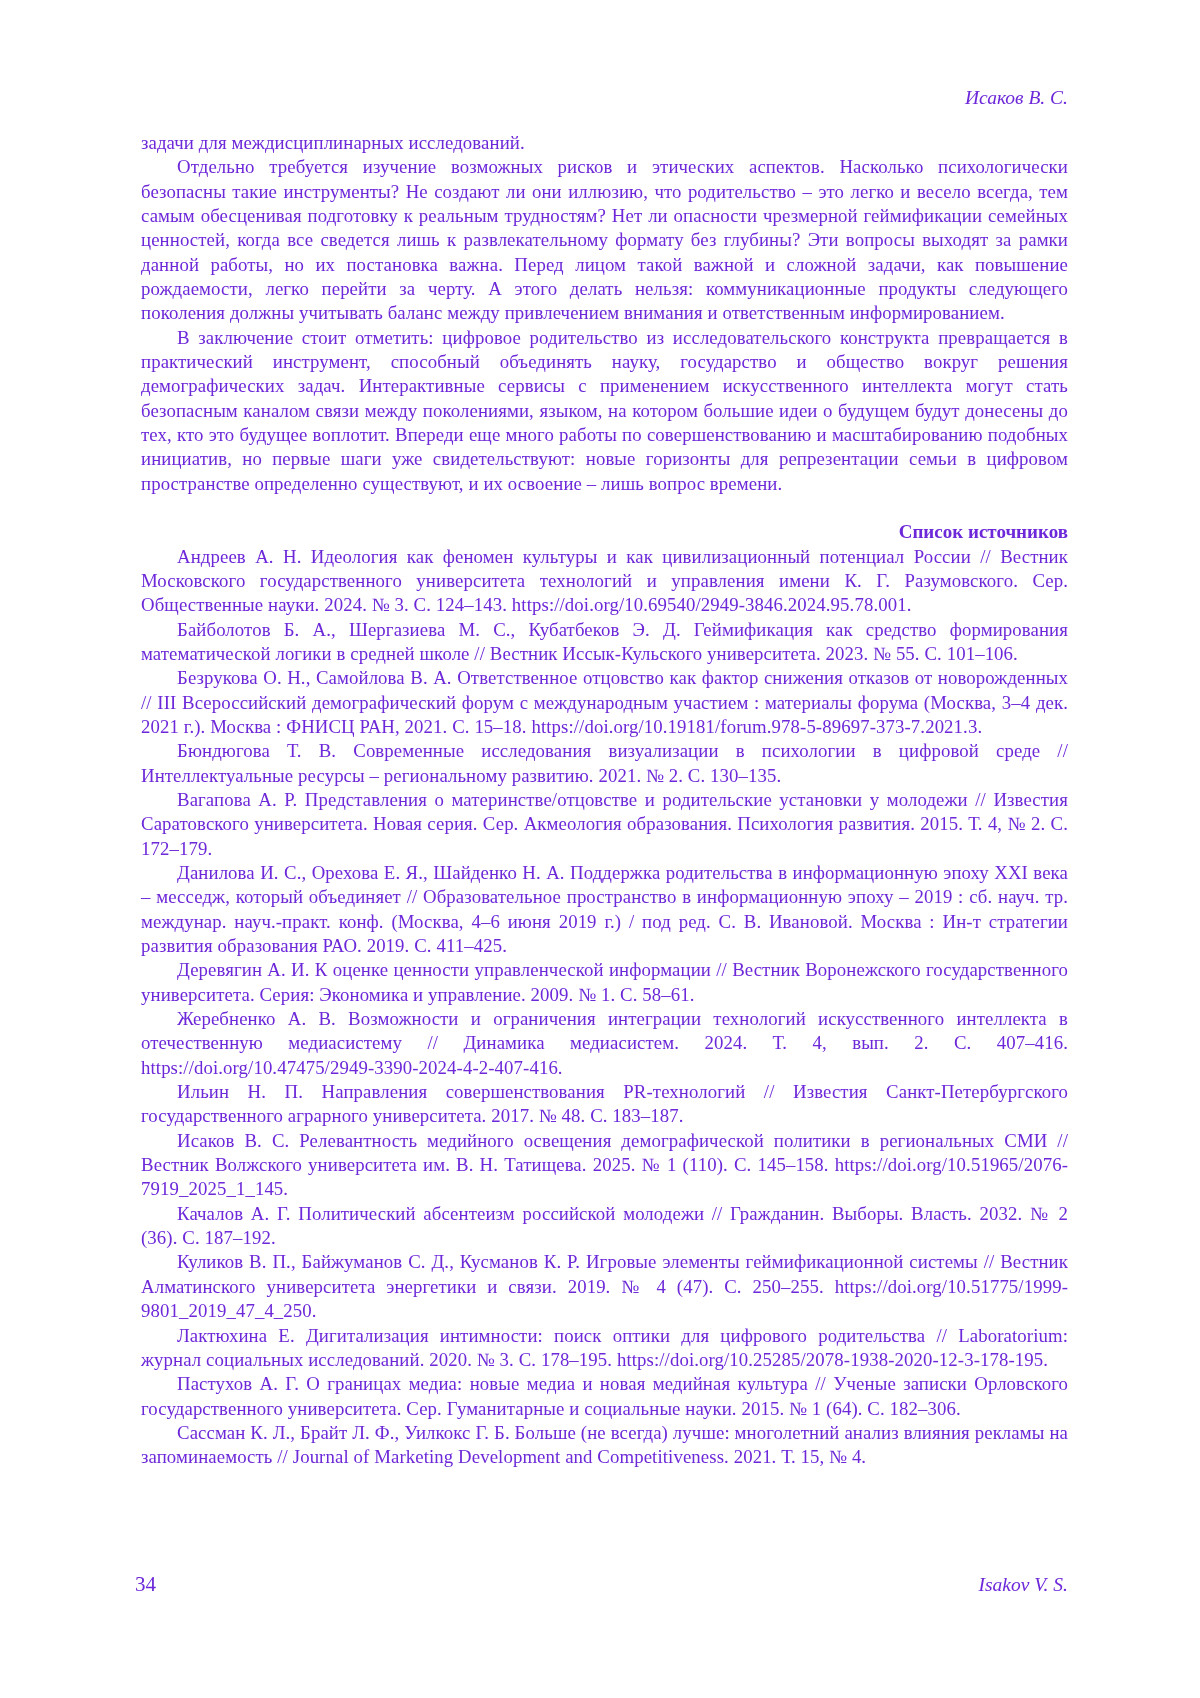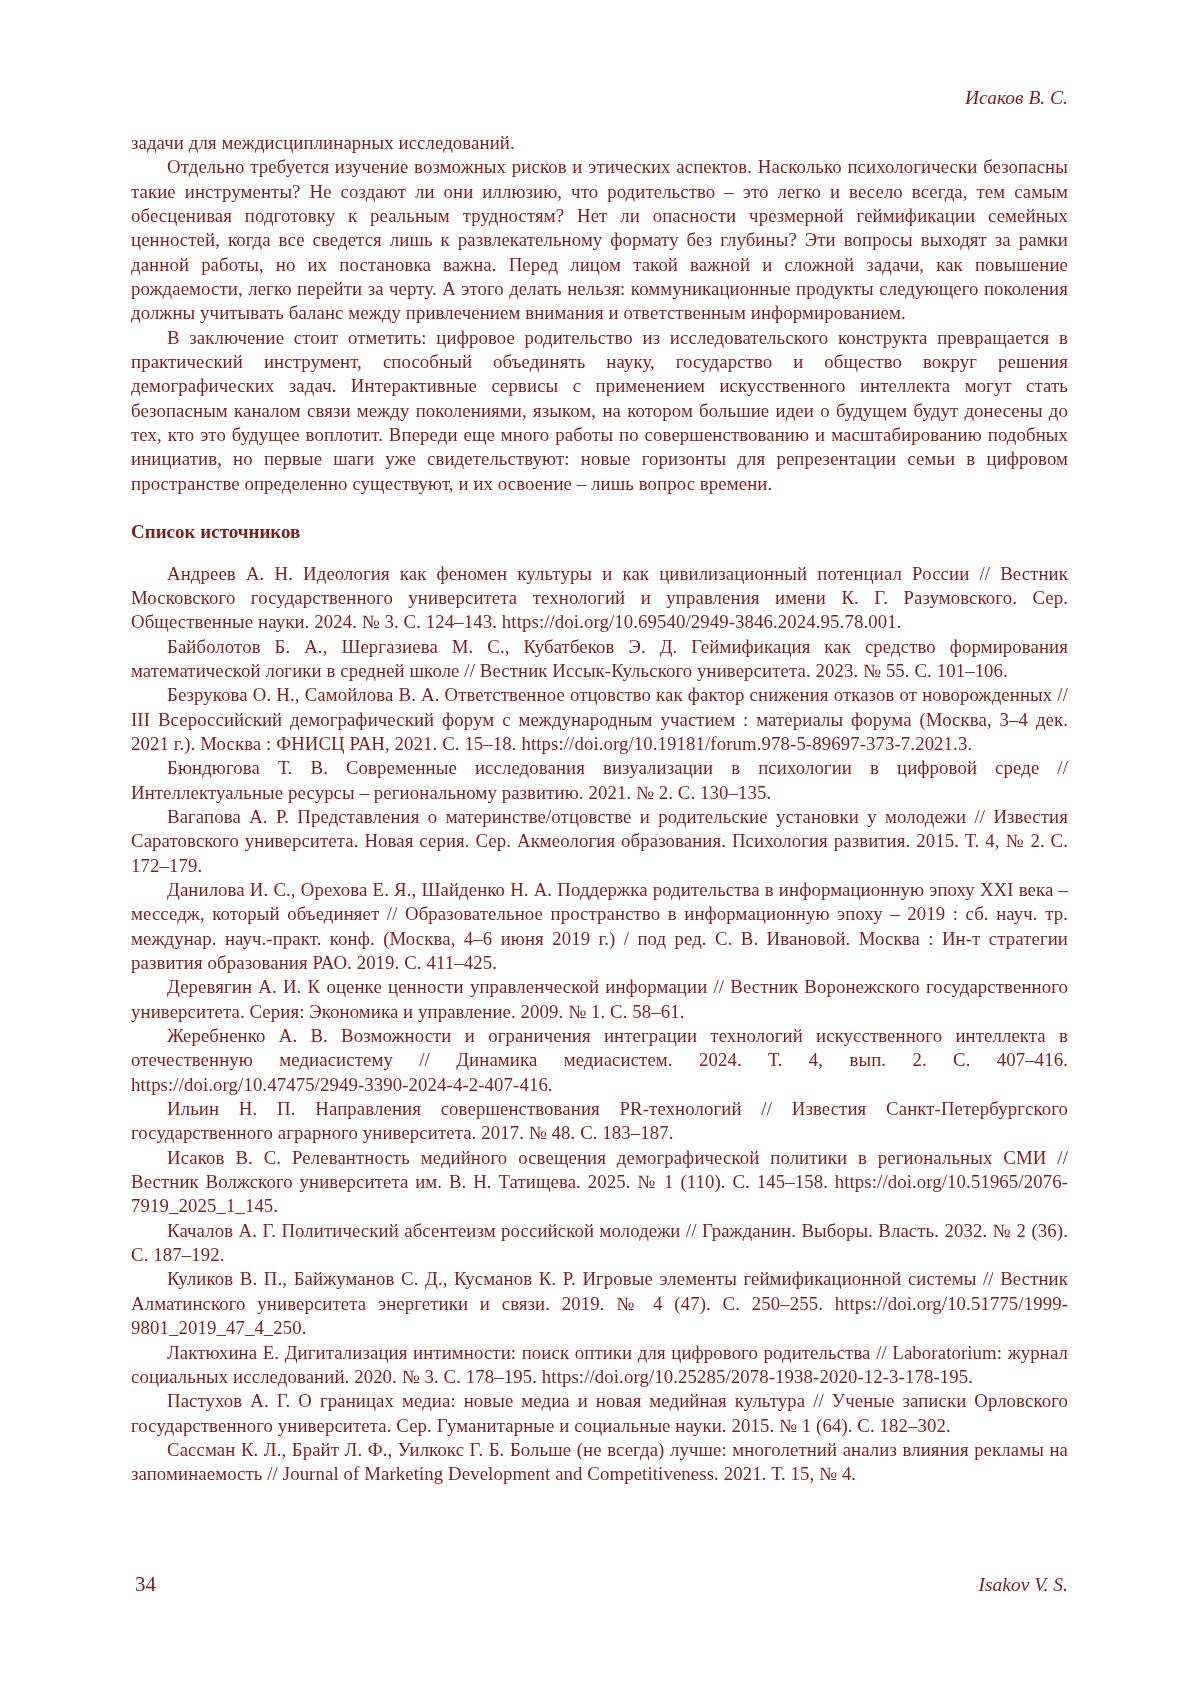--- a/index.html
+++ b/index.html
@@ -6,56 +6,56 @@
     margin: 0;
     padding: 0;
     background: #ffffff;
   }
   .page {
     position: relative;
     width: 1200px;
     height: 1698px;
     background: #ffffff;
     font-family: "Liberation Serif", "DejaVu Serif", serif;
-    color: #7f1d1d;
+    color: #6d28d9;
     overflow: hidden;
   }
   .running-header {
     position: absolute;
     top: 86px;
     left: 135px;
     right: 132px;
     text-align: right;
     font-size: 19.5px;
     font-style: italic;
     line-height: 24px;
   }
   .content {
     position: absolute;
     top: 131px;
-    left: 131px;
+    left: 141px;
     right: 132px;
   }
   .para {
     margin: 0;
     font-size: 18.8px;
     line-height: 24.35px;
     text-align: justify;
     text-indent: 36px;
     letter-spacing: 0.1px;
   }
   .para.no-indent {
     text-indent: 0;
   }
   .refs-heading {
-    margin: 24px 0 17px 0;
+    margin: 24px 0 0 0;
     font-size: 19px;
     line-height: 24.35px;
     font-weight: bold;
-    text-align: left;
+    text-align: right;
   }
   .footer {
     position: absolute;
     top: 1571px;
     left: 135px;
     right: 132px;
     display: flex;
     justify-content: space-between;
     align-items: baseline;
   }
@@ -91,21 +91,21 @@
     <p class="para">Бюндюгова Т. В. Современные исследования визуализации в психологии в цифровой среде // Интеллектуальные ресурсы – региональному развитию. 2021. № 2. С. 130–135.</p>
     <p class="para">Вагапова А. Р. Представления о материнстве/отцовстве и родительские установки у молодежи // Известия Саратовского университета. Новая серия. Сер. Акмеология образования. Психология развития. 2015. Т. 4, № 2. С. 172–179.</p>
     <p class="para">Данилова И. С., Орехова Е. Я., Шайденко Н. А. Поддержка родительства в информационную эпоху XXI века – месседж, который объединяет // Образовательное пространство в информационную эпоху – 2019 : сб. науч. тр. междунар. науч.-практ. конф. (Москва, 4–6 июня 2019 г.) / под ред. С. В. Ивановой. Москва : Ин-т стратегии развития образования РАО. 2019. С. 411–425.</p>
     <p class="para">Деревягин А. И. К оценке ценности управленческой информации // Вестник Воронежского государственного университета. Серия: Экономика и управление. 2009. № 1. С. 58–61.</p>
     <p class="para">Жеребненко А. В. Возможности и ограничения интеграции технологий искусственного интеллекта в отечественную медиасистему // Динамика медиасистем. 2024. Т. 4, вып. 2. С. 407–416. https://doi.org/10.47475/2949-3390-2024-4-2-407-416.</p>
     <p class="para">Ильин Н. П. Направления совершенствования PR-технологий // Известия Санкт-Петербургского государственного аграрного университета. 2017. № 48. С. 183–187.</p>
     <p class="para">Исаков В. С. Релевантность медийного освещения демографической политики в региональных СМИ // Вестник Волжского университета им. В. Н. Татищева. 2025. № 1 (110). С. 145–158. https://doi.org/10.51965/2076-7919_2025_1_145.</p>
     <p class="para">Качалов А. Г. Политический абсентеизм российской молодежи // Гражданин. Выборы. Власть. 2032. № 2 (36). С. 187–192.</p>
     <p class="para">Куликов В. П., Байжуманов С. Д., Кусманов К. Р. Игровые элементы геймификационной системы // Вестник Алматинского университета энергетики и связи. 2019. № 4 (47). С. 250–255. https://doi.org/10.51775/1999-9801_2019_47_4_250.</p>
     <p class="para">Лактюхина Е. Дигитализация интимности: поиск оптики для цифрового родительства // Laboratorium: журнал социальных исследований. 2020. № 3. С. 178–195. https://doi.org/10.25285/2078-1938-2020-12-3-178-195.</p>
-    <p class="para">Пастухов А. Г. О границах медиа: новые медиа и новая медийная культура // Ученые записки Орловского государственного университета. Сер. Гуманитарные и социальные науки. 2015. № 1 (64). С. 182–302.</p>
+    <p class="para">Пастухов А. Г. О границах медиа: новые медиа и новая медийная культура // Ученые записки Орловского государственного университета. Сер. Гуманитарные и социальные науки. 2015. № 1 (64). С. 182–306.</p>
     <p class="para">Сассман К. Л., Брайт Л. Ф., Уилкокс Г. Б. Больше (не всегда) лучше: многолетний анализ влияния рекламы на запоминаемость // Journal of Marketing Development and Competitiveness. 2021. Т. 15, № 4.</p>
   </div>
 
   <div class="footer">
     <span class="page-number">34</span>
     <span class="footer-author">Isakov V. S.</span>
   </div>
 
 </div>
 

